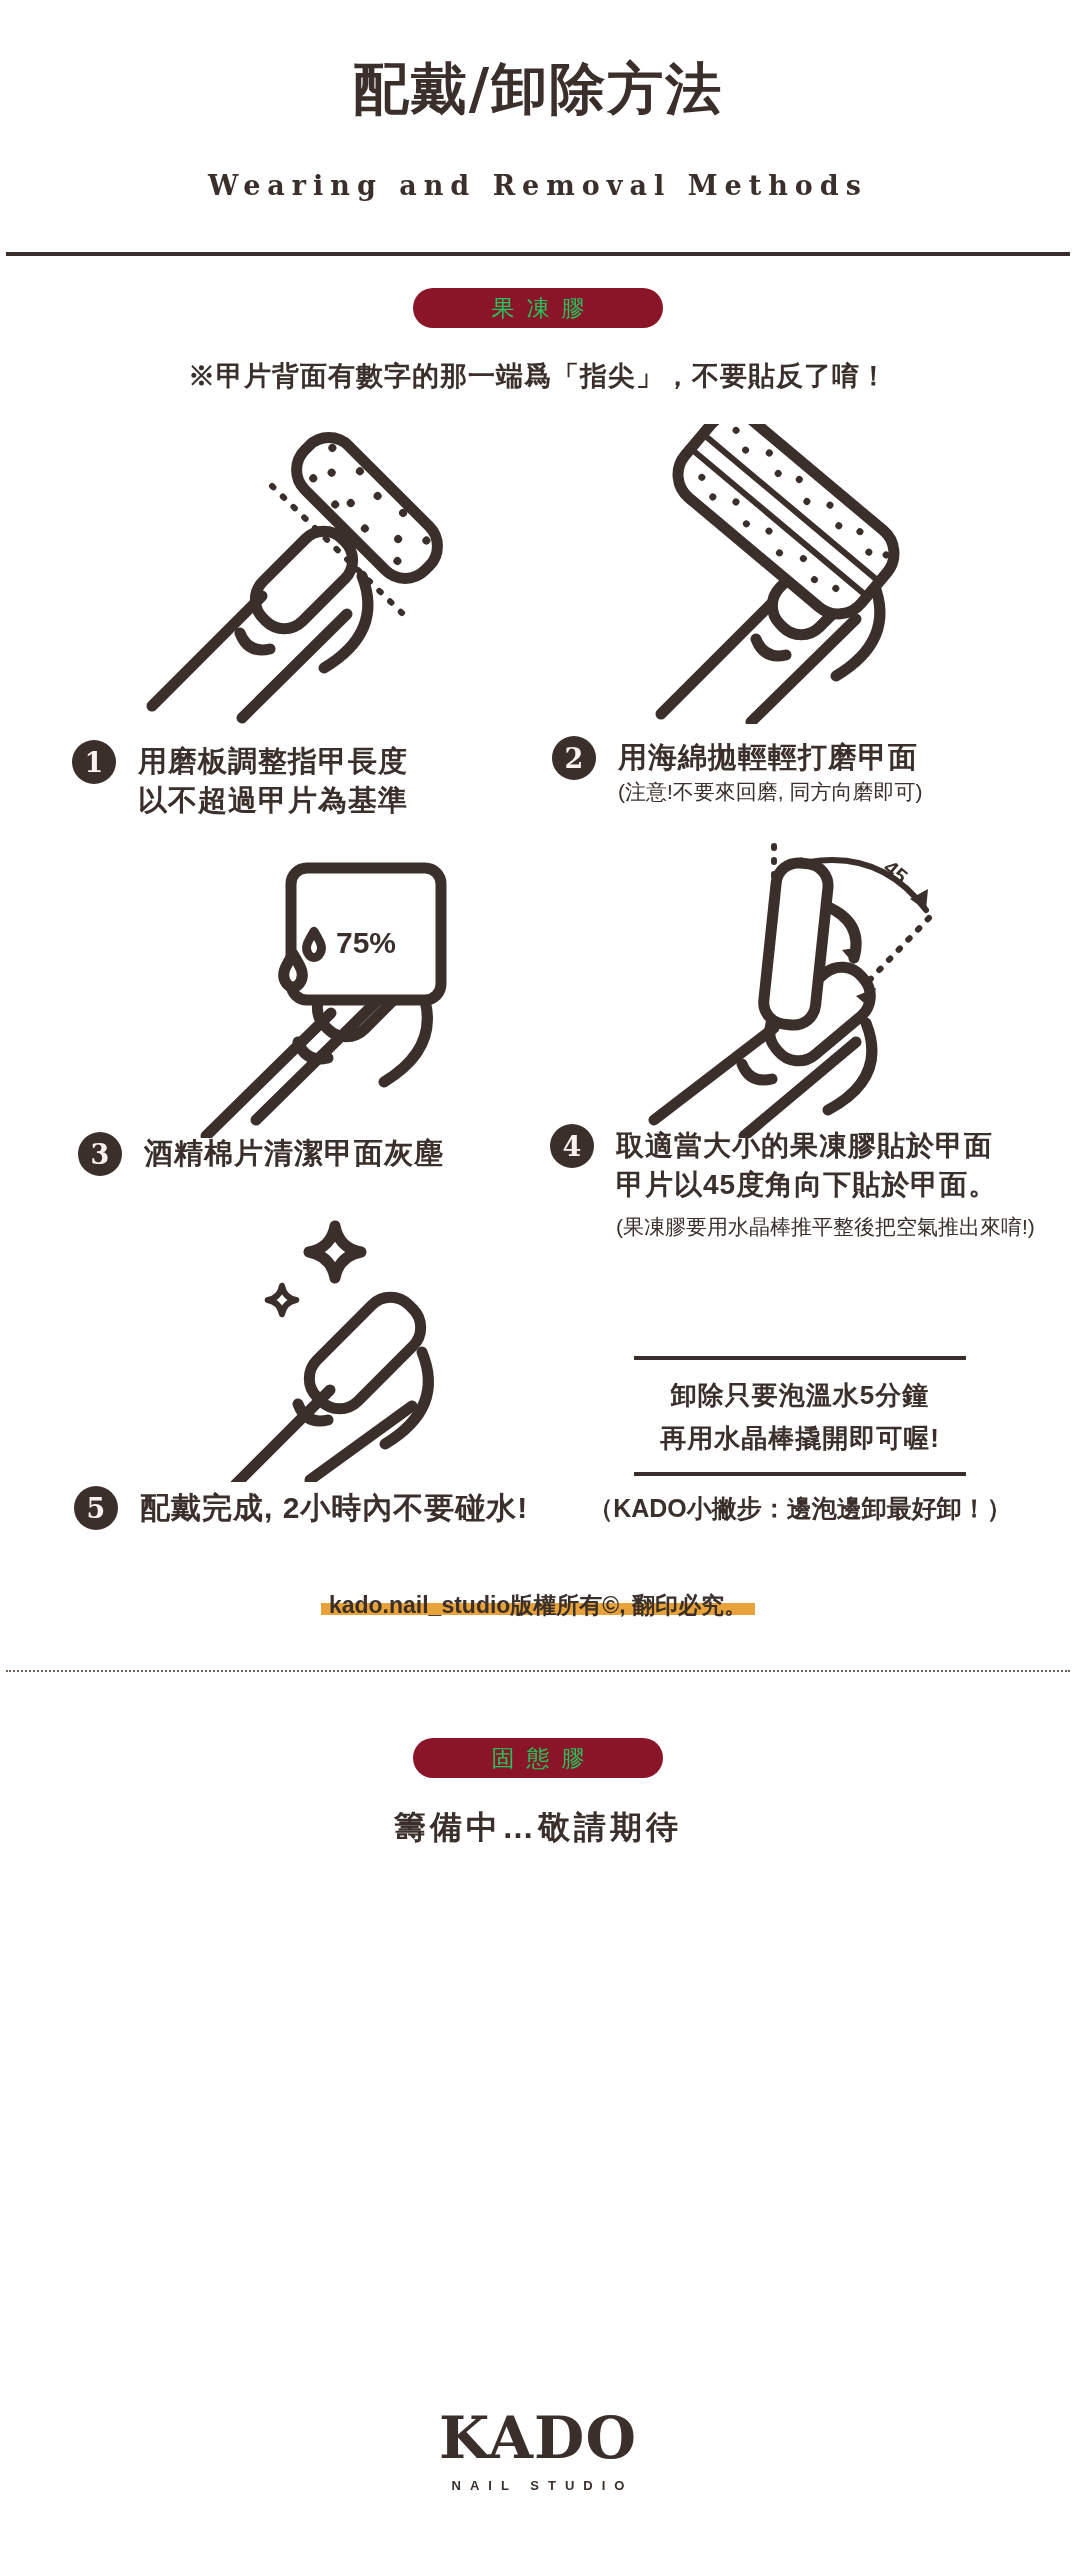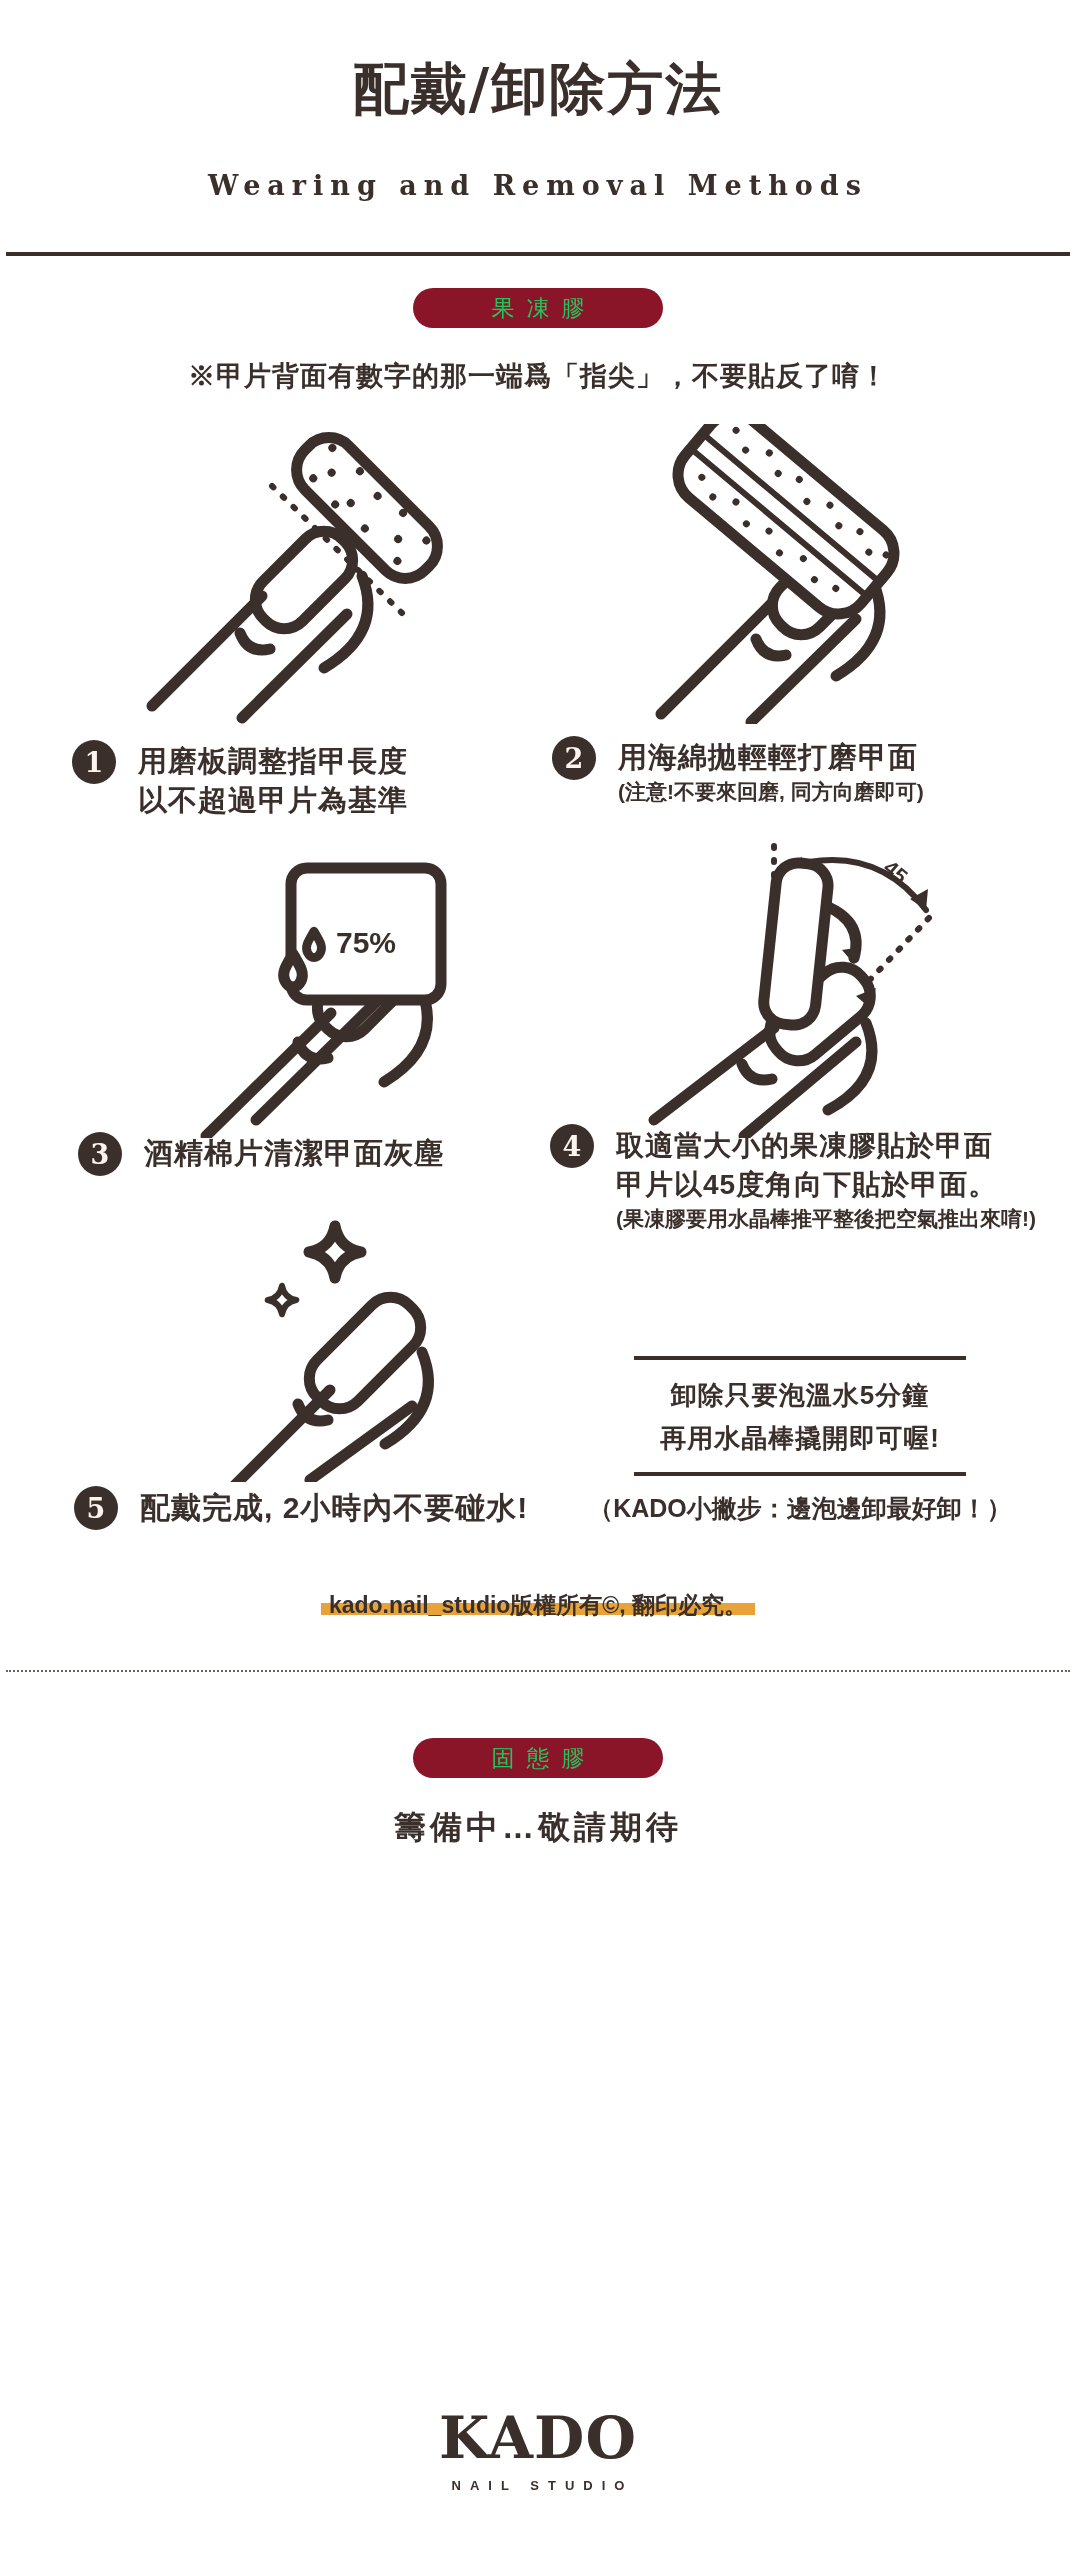--- a/index.html
+++ b/index.html
@@ -19,22 +19,22 @@
         letter-spacing:12px;text-indent:12px;text-align:center;}
 
   .note-warn{top:358px;font-size:27px;font-weight:700;letter-spacing:1px;}
 
   .caption{display:flex;align-items:flex-start;gap:22px;}
   .step-num{flex:0 0 auto;width:44px;height:44px;border-radius:50%;background:#3a2f2a;color:#fdf4ee;
             font-family:"DejaVu Serif","Liberation Serif",serif;font-size:27px;font-weight:700;
             display:flex;align-items:center;justify-content:center;}
   .cap-text{padding-top:2px;}
   .cap-line{font-size:29px;font-weight:700;line-height:39px;letter-spacing:1px;}
-  .cap-note{font-size:21px;font-weight:700;line-height:30px;letter-spacing:0px;}
-  .cap-note-center{text-align:center;margin-top:0;}
+  .cap-note{font-size:21px;font-weight:400;line-height:30px;letter-spacing:0px;}
+  .cap-note-center{text-align:center;margin-top:8px;}
 
   .cap1{top:740px;left:72px;}
   .cap2{top:736px;left:552px;}
   .cap3{top:1132px;left:78px;}
   .cap4{top:1124px;left:550px;}
   .cap5{top:1486px;left:74px;}
   .cap5 .cap-line{font-size:30px;}
 
   .removal{top:1356px;left:580px;width:440px;text-align:center;}
   .removal .rule{width:332px;border-top:4px solid #3a2f2a;margin:0 auto;}

